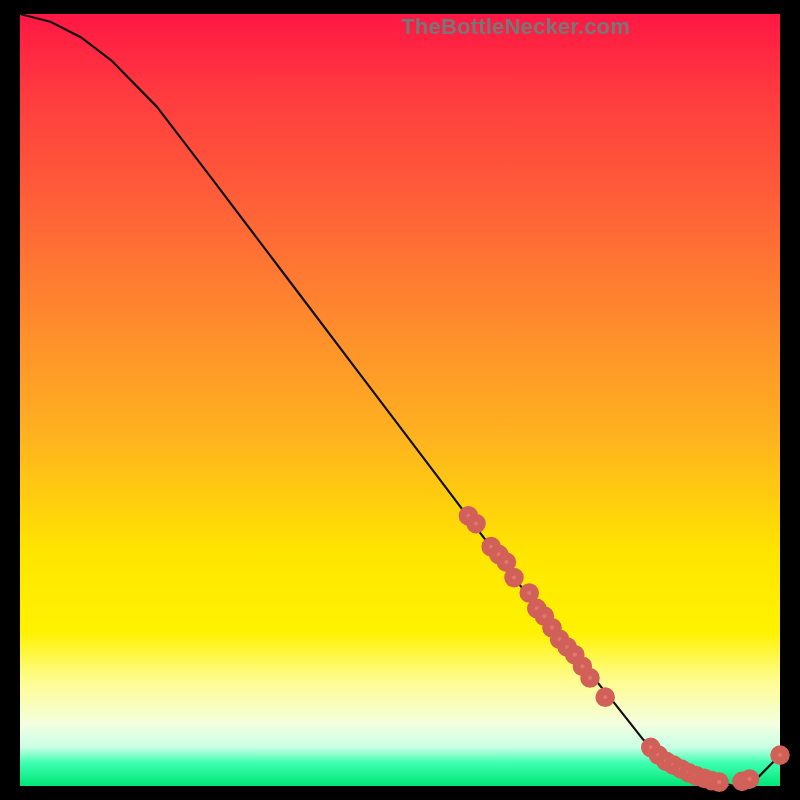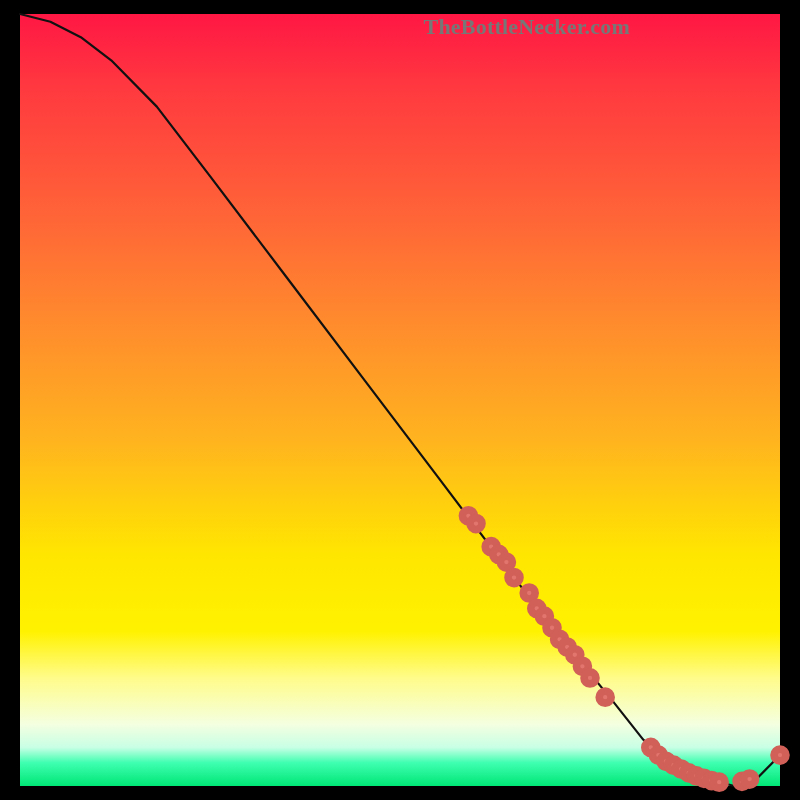--- a/index.html
+++ b/index.html
@@ -8,21 +8,20 @@
     width: 800px;
     height: 800px;
     background: #000;
     font-family: Arial, Helvetica, sans-serif;
     overflow: hidden;
   }
   .wrap {
     position: relative;
     width: 652px;
     height: 800px;
-    font-family: Liberation Serif, serif;
   }
   .plot {
     position: absolute;
     left: 20px;
     top: 14px;
     width: 760px;
     height: 772px;
     
     background: linear-gradient(
       to bottom,

